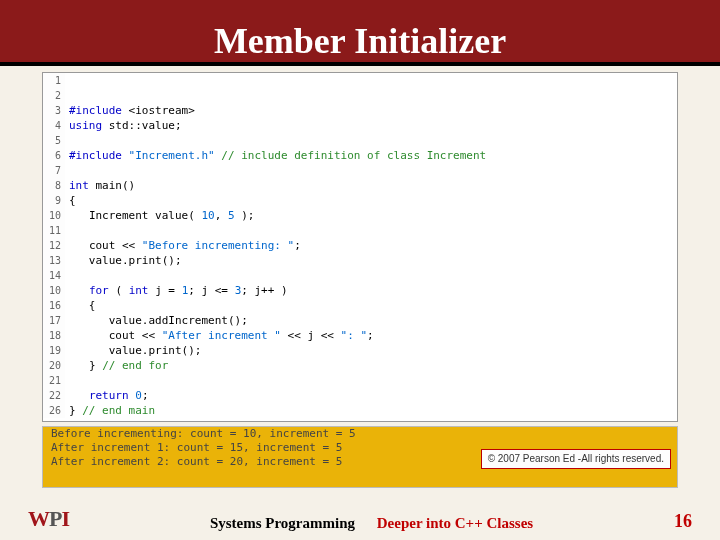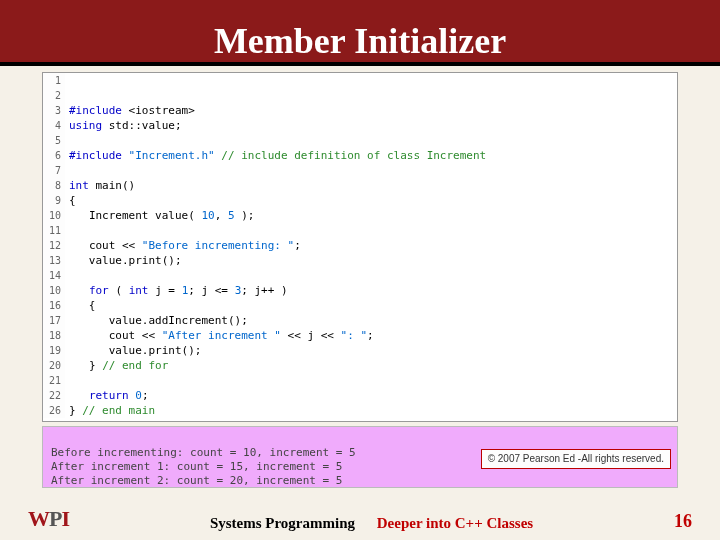--- a/index.html
+++ b/index.html
@@ -9,21 +9,21 @@
   .code-panel { background: #fff; margin: 6px 42px 4px 42px; border: 1px solid #999; height: 350px; overflow: hidden; }
   .code-row { display: flex; font-family: "Lucida Console", Monaco, monospace; font-size: 11px; line-height: 15px; }
   .lineno { width: 22px; text-align: right; padding-right: 4px; color: #666; font-size: 10px; background: #fdfdfd; }
   .codetxt { padding-left: 4px; white-space: pre; }
   .c-comment { color: #2e8b2e; }
   .c-keyword { color: #0000c8; }
   .c-type { color: #0000c8; }
   .c-string { color: #0066cc; }
   .c-num { color: #0066cc; }
   .c-plain { color: #000; }
-  .output-panel { background: #f0abfc; margin: 0 42px 4px 42px; border: 1px solid #bbb; font-family: "Lucida Console", Monaco, monospace; font-size: 11px; line-height: 14px; padding: 19px 8px; color: #444; position: relative; height: 62px; }
+  .output-panel { background: #eab308; margin: 0 42px 4px 42px; border: 1px solid #bbb; font-family: "Lucida Console", Monaco, monospace; font-size: 11px; line-height: 14px; padding: 0 8px; color: #444; position: relative; height: 62px; }
   .copyright { position: absolute; right: 6px; top: 22px; border: 1px solid #b00; padding: 2px 6px; font-family: Arial, sans-serif; font-size: 10px; color: #333; background: #fdfdfd; }
   .footer { position: absolute; bottom: 8px; left: 0; width: 100%; height: 32px; display: flex; align-items: flex-end; }
   .logo { margin-left: 28px; font-family: Georgia, serif; font-size: 22px; font-weight: bold; color: #a0151a; letter-spacing: -1px; }
   .logo .w { color: #a0151a; }
   .logo .p { color: #555; }
   .logo .i { color: #a0151a; }
   .foot-center { flex: 1; text-align: center; font-family: "Comic Sans MS", cursive; font-size: 15px; font-weight: bold; color: #000; }
   .foot-center .red { color: #c00000; margin-left: 18px; }
   .page-num { margin-right: 28px; font-family: "Comic Sans MS", cursive; font-size: 18px; font-weight: bold; color: #c00000; }
 </style>

